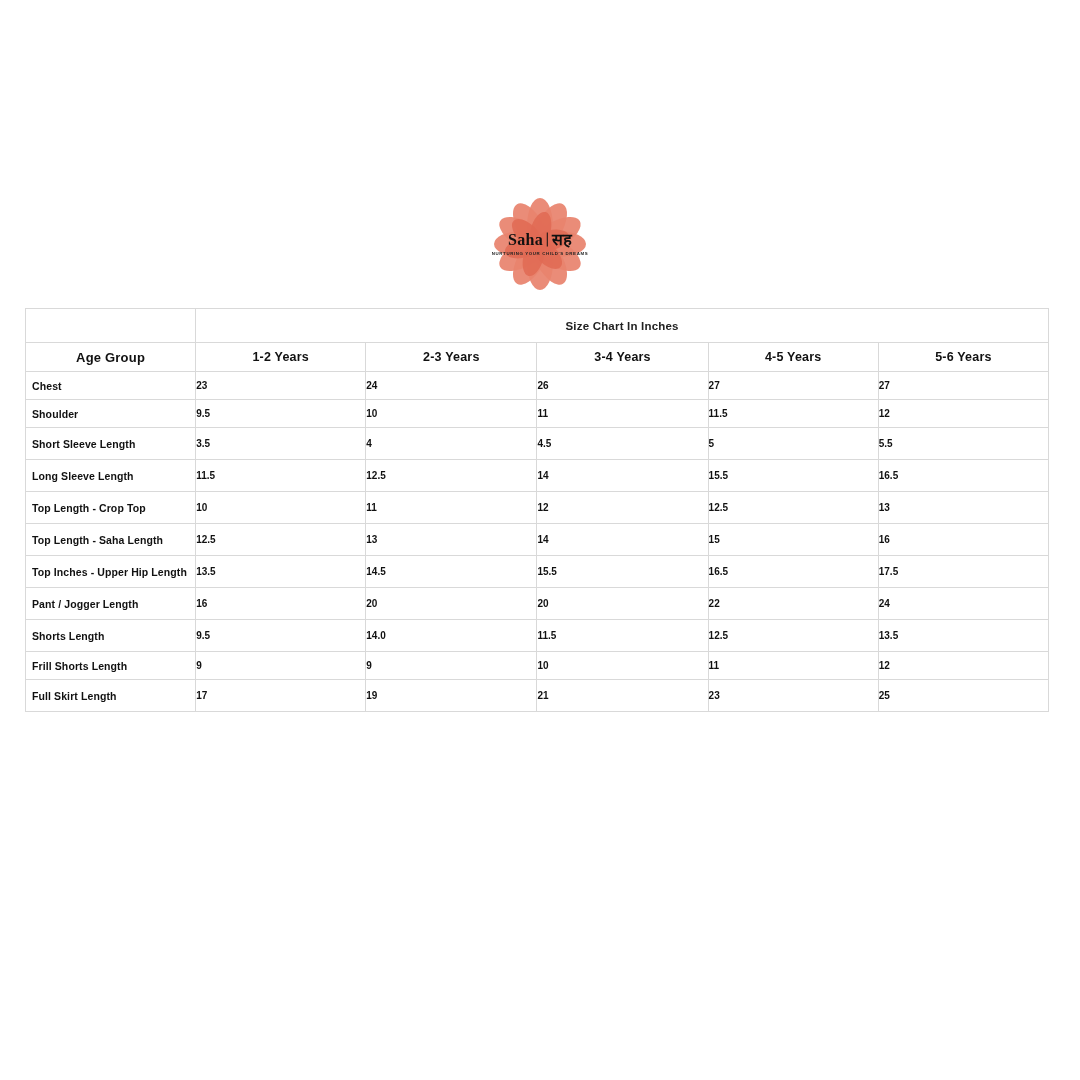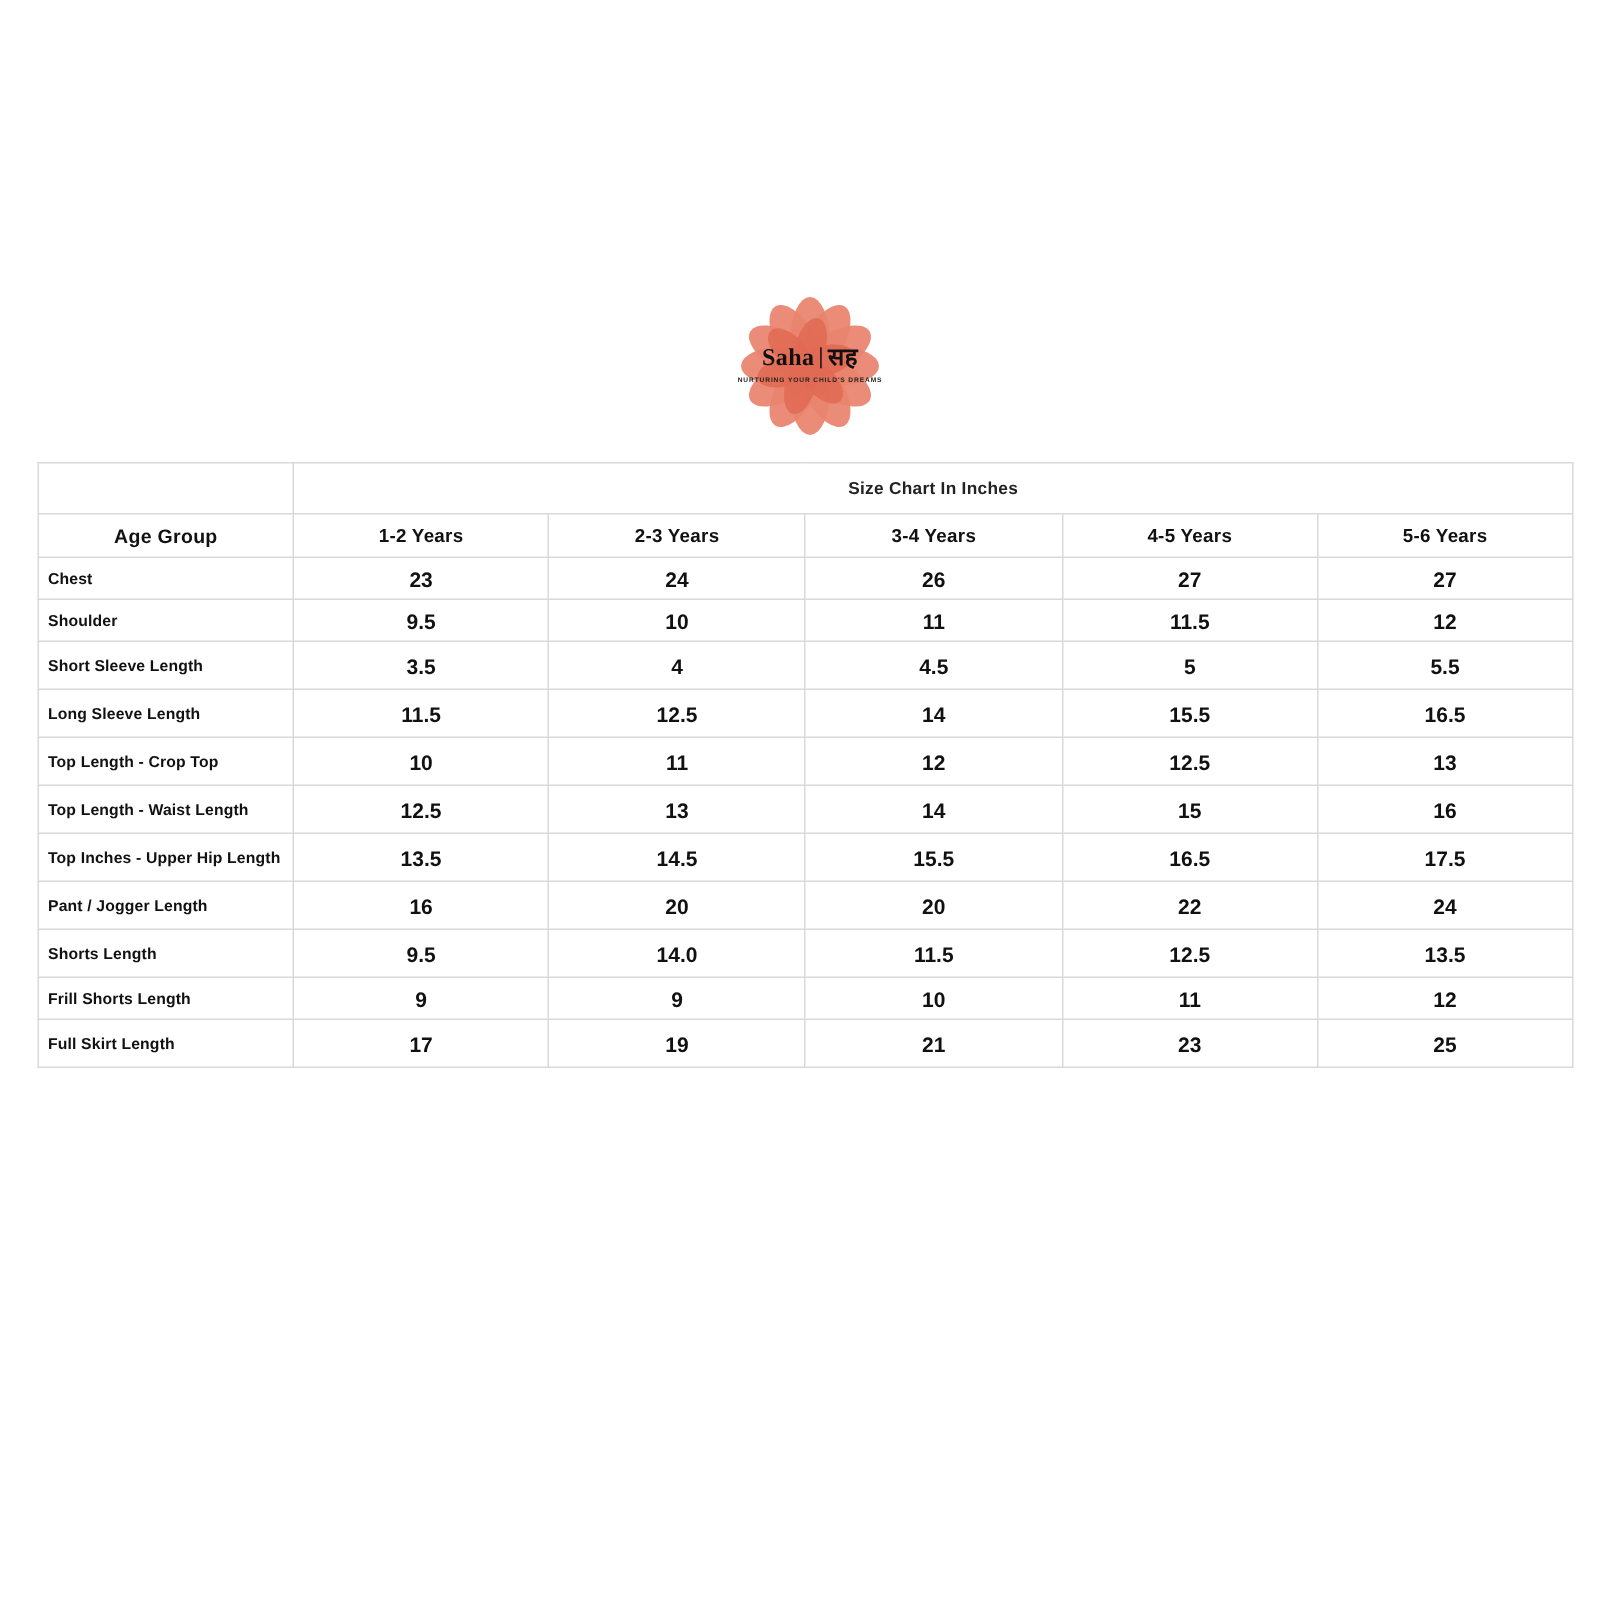--- a/index.html
+++ b/index.html
@@ -132,22 +132,21 @@
     font-size: 10.5px;
     font-weight: bold;
     color: #111;
   }
   .data-row td.rowlabel {
     text-align: left;
     padding-left: 6px;
     letter-spacing: 0.1px;
   }
   .data-row td.val {
-    text-align: center;
-    font-size: 14px;
+    font-size: 10px;
   }
   .data-row.tall td {
     height: 31px;
   }
 </style>
 </head>
 <body>
 
 <div class="page">
 
@@ -238,21 +237,21 @@
         </tr>
         <tr class="data-row tall">
           <td class="rowlabel">Top Length - Crop Top</td>
           <td class="val">10</td>
           <td class="val">11</td>
           <td class="val">12</td>
           <td class="val">12.5</td>
           <td class="val">13</td>
         </tr>
         <tr class="data-row tall">
-          <td class="rowlabel">Top Length - Waist Length</td>
+          <td class="rowlabel">Top Length - Saha Length</td>
           <td class="val">12.5</td>
           <td class="val">13</td>
           <td class="val">14</td>
           <td class="val">15</td>
           <td class="val">16</td>
         </tr>
         <tr class="data-row tall">
           <td class="rowlabel">Top Inches - Upper Hip Length</td>
           <td class="val">13.5</td>
           <td class="val">14.5</td>

